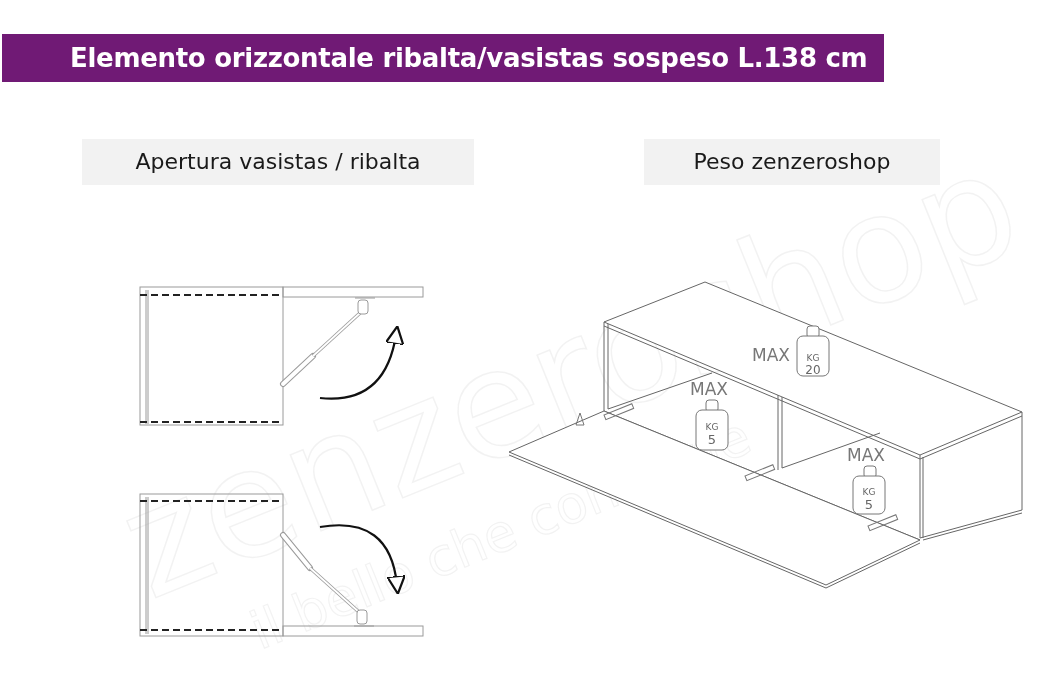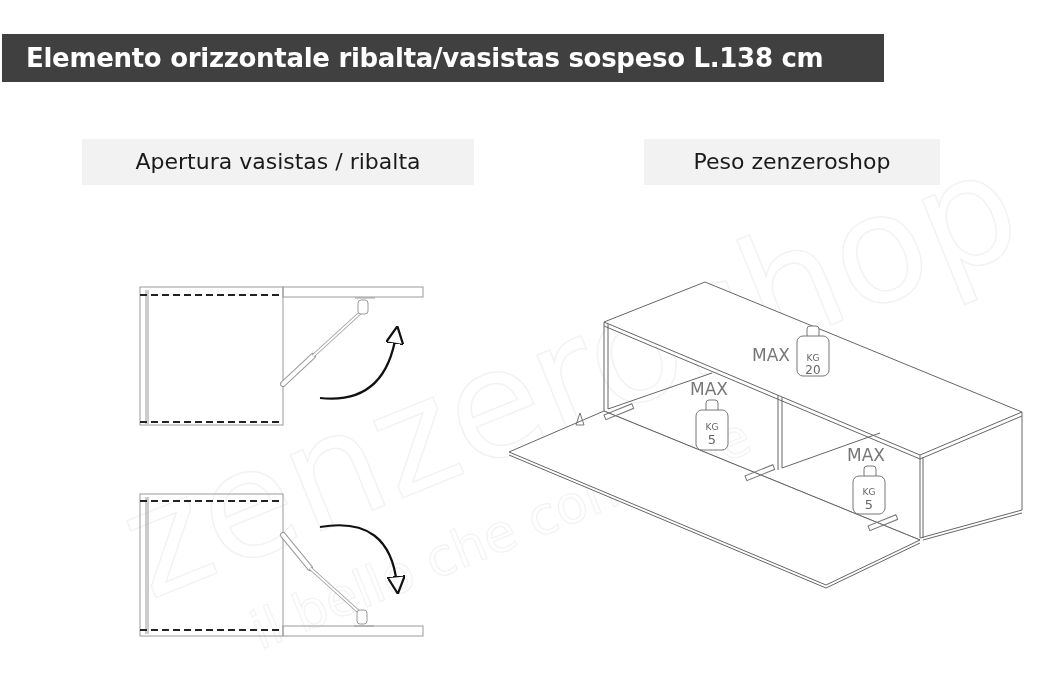--- a/index.html
+++ b/index.html
@@ -13,27 +13,27 @@
       position: relative;
       overflow: hidden;
       font-family: "DejaVu Sans", "Liberation Sans", sans-serif;
     }
     .banner {
       position: absolute;
       left: 2px;
       top: 34px;
       width: 882px;
       height: 48px;
-      background: #404040;
+      background: #701a75;
       color: #ffffff;
       font-family: "DejaVu Sans", sans-serif;
       font-weight: bold;
       font-size: 26px;
       line-height: 48px;
-      padding-left: 24px;
+      padding-left: 68px;
       box-sizing: border-box;
       white-space: nowrap;
       letter-spacing: -0.3px;
     }
     .section-label {
       position: absolute;
       top: 139px;
       height: 46px;
       background: #f2f2f2;
       color: #1a1a1a;

